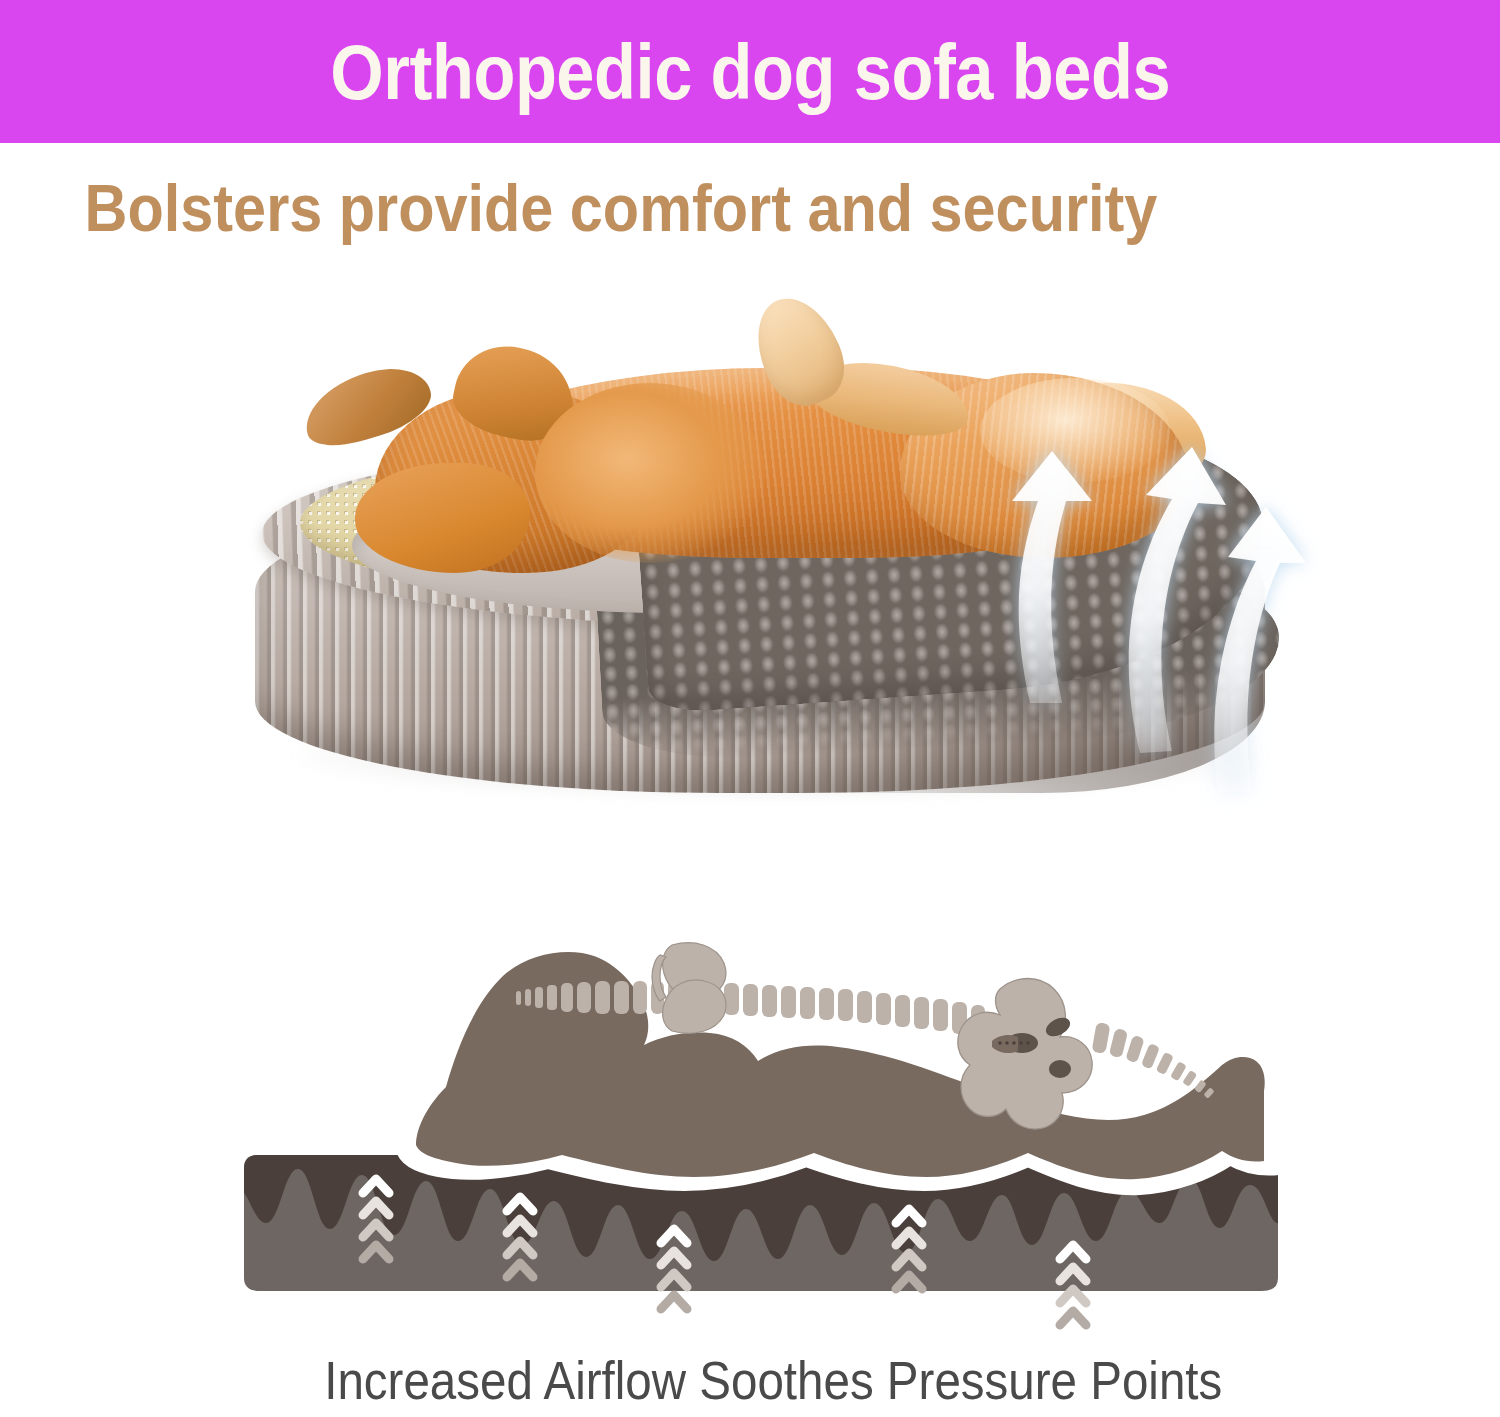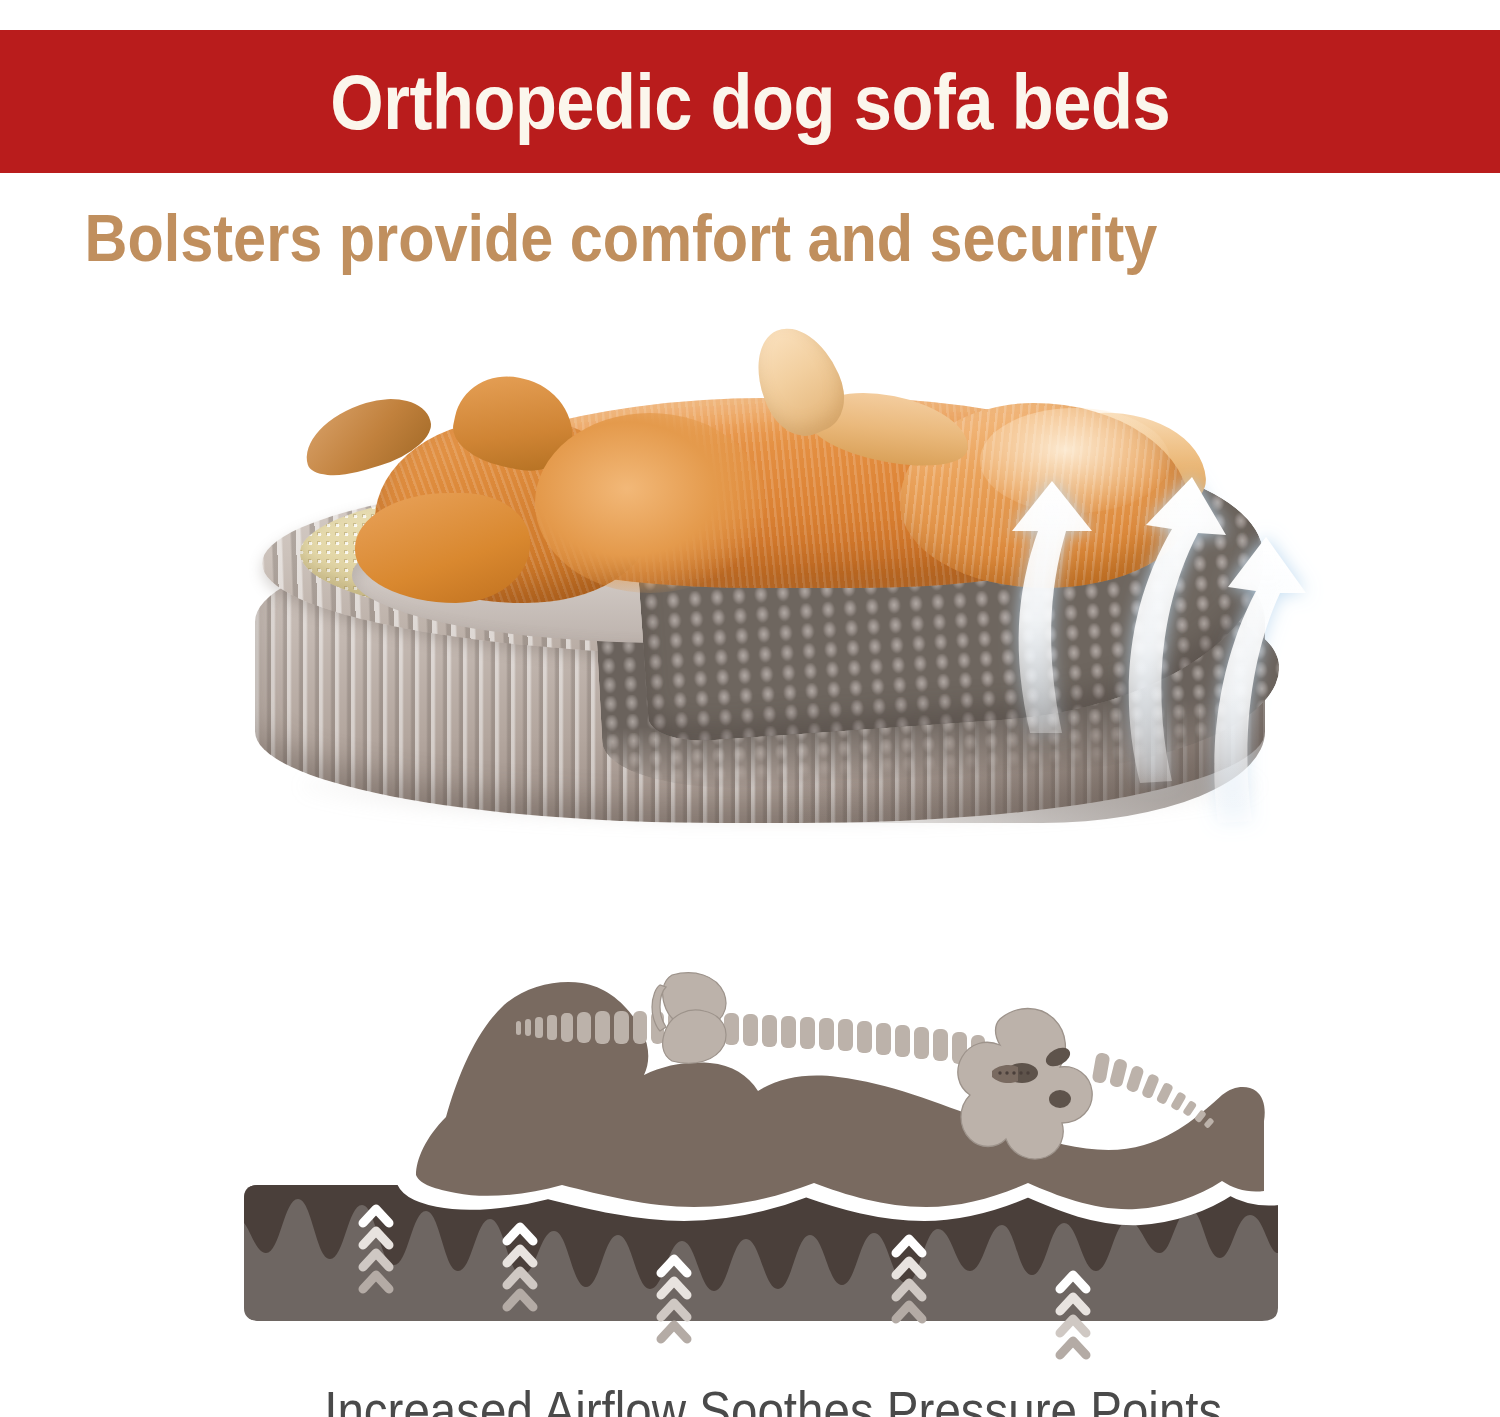--- a/index.html
+++ b/index.html
@@ -7,22 +7,22 @@
   html,body { background:#ffffff; }
   body {
     width:1500px; height:1417px;
     font-family:"Liberation Sans", sans-serif;
     overflow:hidden; position:relative;
   }
 
   
   .banner {
     width:1500px; height:143px;
-    background:#b91c1c;
-    display:flex; align-items:center; justify-content:center;margin-top:30px;
+    background:#d946ef;
+    display:flex; align-items:center; justify-content:center;
   }
   .banner-title {
     color:#fbf6ec;
     font-size:78px;
     font-weight:bold;
     letter-spacing:-0.5px;
     transform:scaleX(0.88);
     white-space:nowrap;
     line-height:1;
   }

